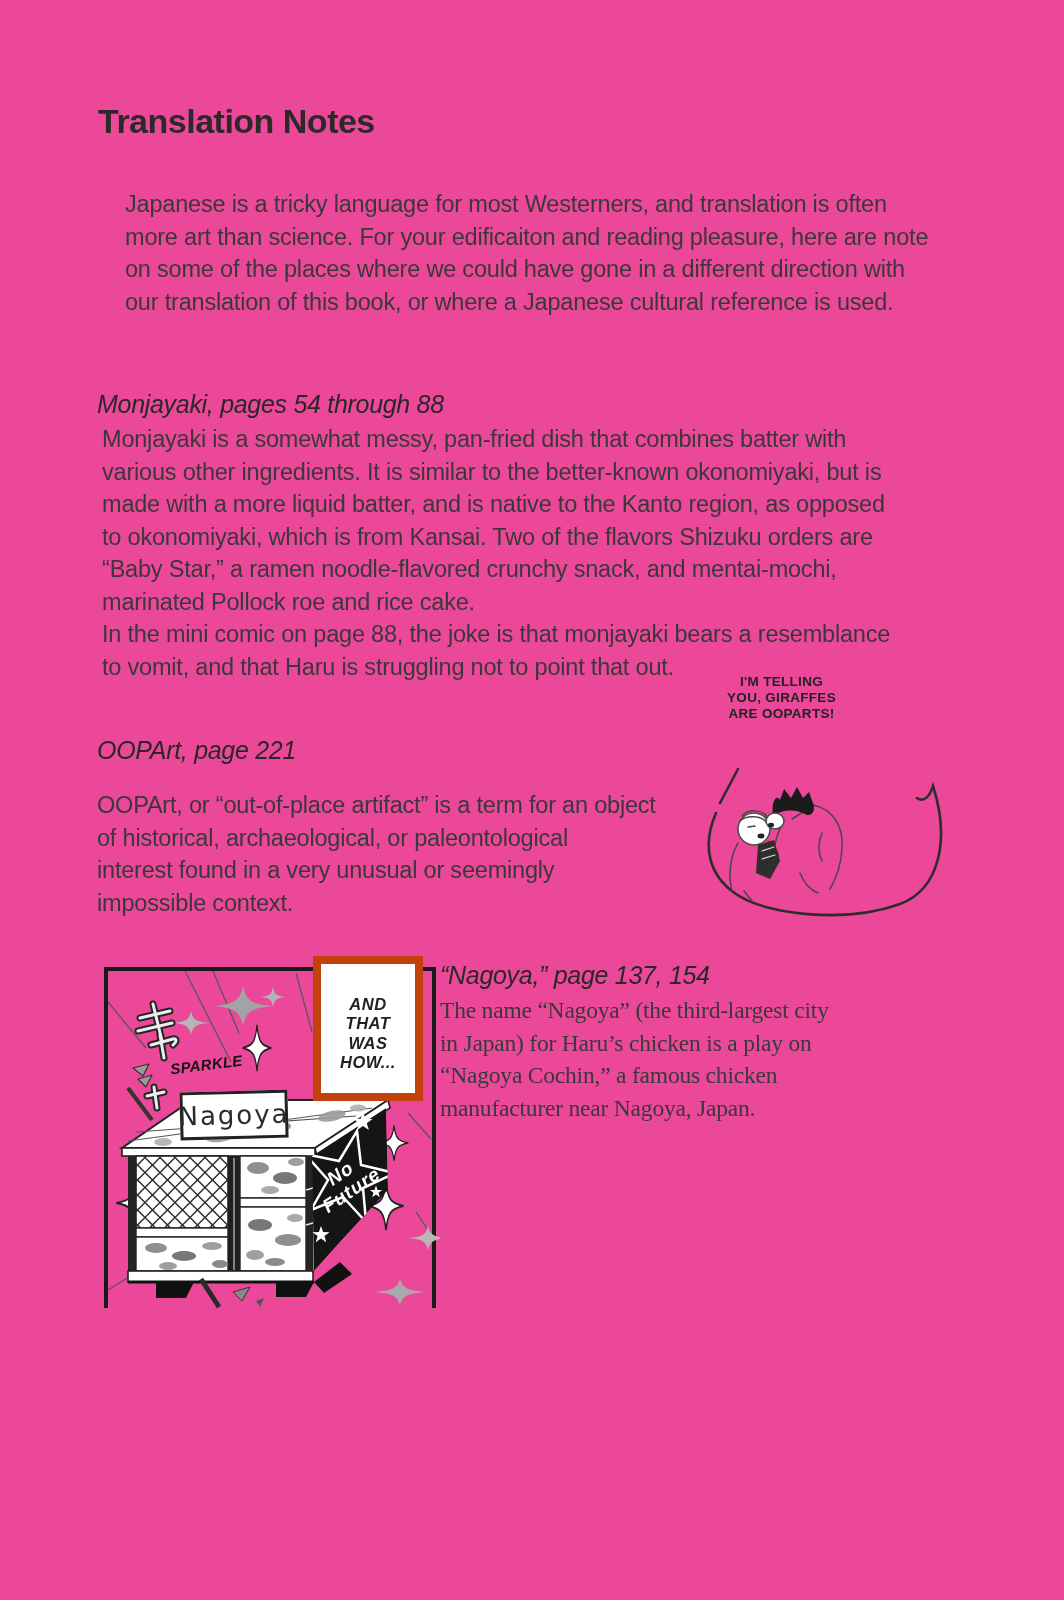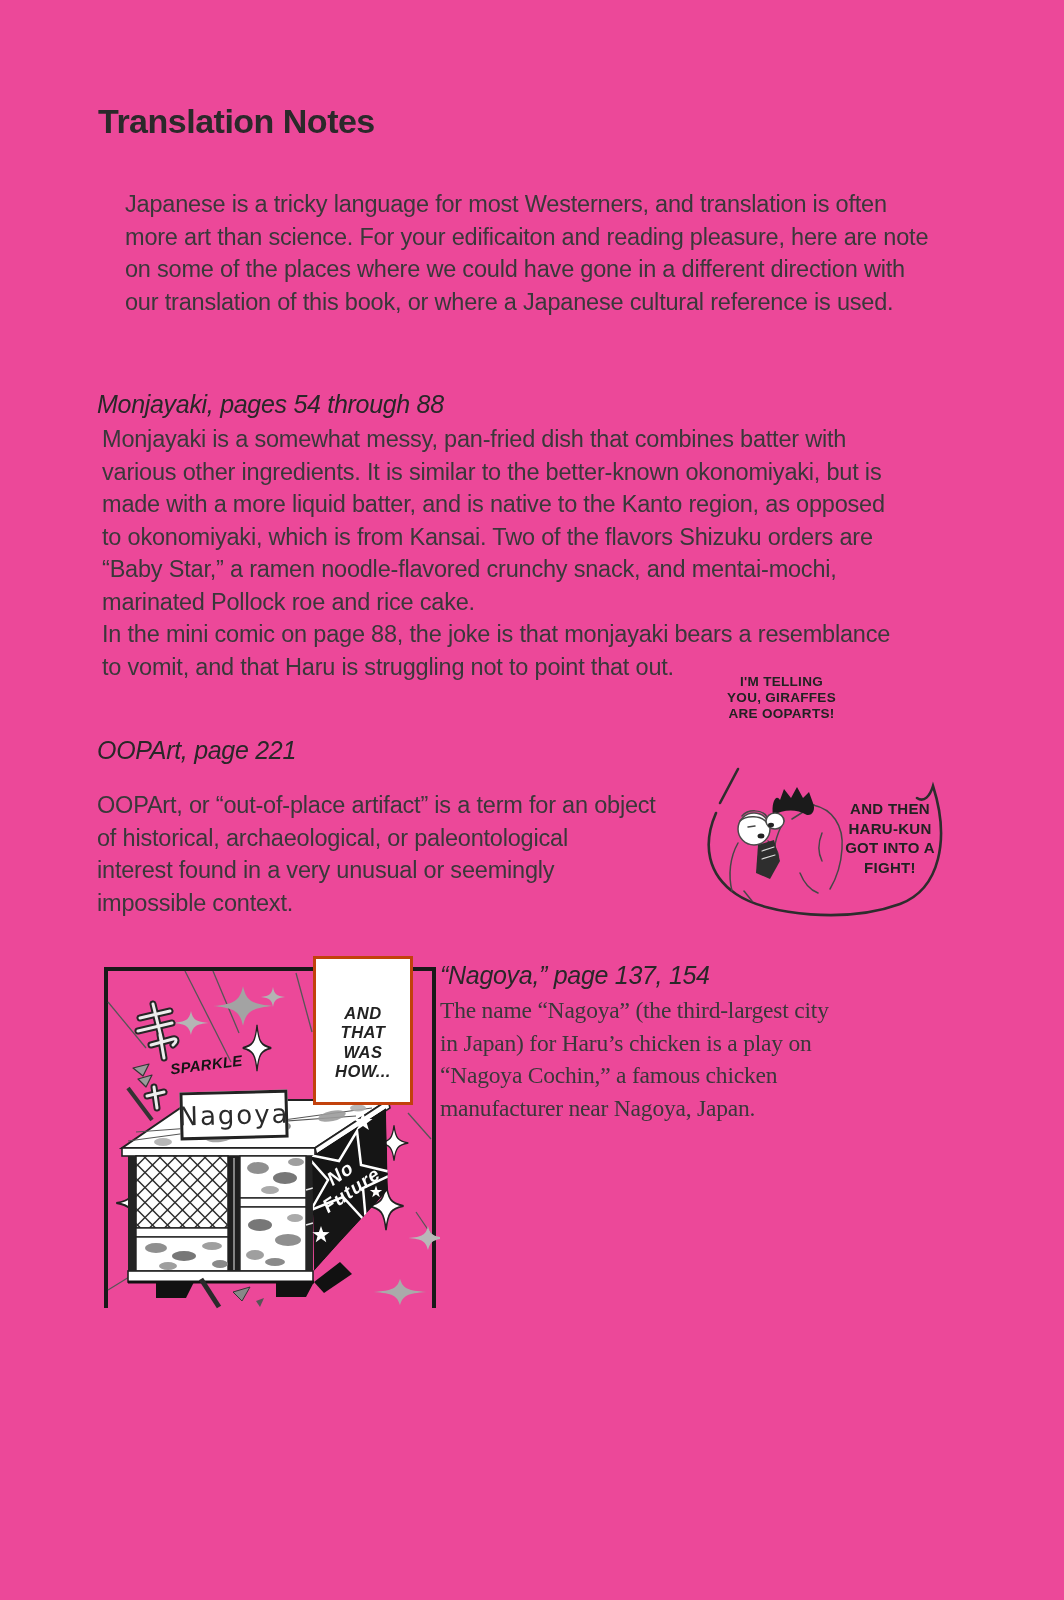--- a/index.html
+++ b/index.html
@@ -31,22 +31,22 @@
 
   .comic{
     font-family:"Liberation Sans", sans-serif;font-weight:bold;color:#222;
     text-align:center;white-space:pre-line;z-index:3;
   }
   .bubble-yell{left:714px;top:674px;width:135px;font-size:13.5px;line-height:16px;letter-spacing:0.3px;}
   .bubble-narration{left:830px;top:799px;width:120px;font-size:15px;line-height:19.5px;letter-spacing:0.3px;}
 
   .panel-caption-box{
     left:313px;top:956px;width:94px;height:119px;background:#fff;
-    border:3px solid #c2410c;z-index:3;
-    display:flex;align-items:center;justify-content:center;padding-top:24px;box-sizing:content-box;
+    border:8px solid #c2410c;z-index:3;
+    display:flex;align-items:center;justify-content:center;padding-top:10px;box-sizing:content-box;
   }
   .panel-caption{
     font-style:italic;font-size:16.5px;line-height:19.5px;letter-spacing:0.5px;
   }
   .coop-sign{
     left:180px;top:1091px;width:102px;height:42px;background:#fff;
     border:3px solid #222;z-index:3;transform:rotate(-1.5deg);
     display:flex;align-items:center;justify-content:center;
     font-family:"DejaVu Sans", sans-serif;font-size:26px;color:#2a2a2a;letter-spacing:2px;
   }
@@ -111,24 +111,20 @@
       <path d="M101,122 C99,110 104,100 108,107 L112,96 L119,105 L125,94 L131,105 L137,99 L141,110 C144,117 140,123 135,122 C123,115 111,117 101,122 Z" fill="#1b1b1b" stroke="none"></path>
       <ellipse cx="103" cy="128" rx="9" ry="8" fill="#ffffff" stroke="#4a4a4a"></ellipse>
       <ellipse cx="99" cy="132" rx="3" ry="2.2" fill="#222" stroke="none"></ellipse>
       <path d="M86,152 L102,147 L108,168 L98,186 L84,180 Z" fill="#2e2e2e" stroke="none"></path>
       <path d="M90,158 L102,154 M90,166 L103,162" stroke="#dddddd" stroke-width="1.2"></path>
     </g>
   </svg>
   <div class="abs comic bubble-yell">I'M TELLING
 YOU, GIRAFFES
 ARE OOPARTS!</div>
-  <div class="abs comic bubble-narration">AND THEN
-HARU-KUN
-GOT INTO A
-FIGHT!</div>
 
   <svg class="art" style="left:100px;top:940px;" width="340" height="378" viewBox="0 0 340 378">
     <defs>
       <path id="sp4" d="M0,-11 C1.2,-3 3,-1.2 11,0 C3,1.2 1.2,3 0,11 C-1.2,3 -3,1.2 -11,0 C-3,-1.2 -1.2,-3 0,-11 Z"></path>
       <path id="st5" d="M0,-10 L2.35,-3.24 L9.51,-3.09 L3.8,1.24 L5.88,8.09 L0,4 L-5.88,8.09 L-3.8,1.24 L-9.51,-3.09 L-2.35,-3.24 Z"></path>
       <pattern id="mesh" width="15" height="15" patternUnits="userSpaceOnUse">
         <path d="M0,7.5 L7.5,0 L15,7.5 L7.5,15 Z" fill="none" stroke="#2e2e2e" stroke-width="1.5"></path>
       </pattern>
       <clipPath id="sideclip">
           <polygon points="212,216 286,168 288,250 240,302 214,331"></polygon>

